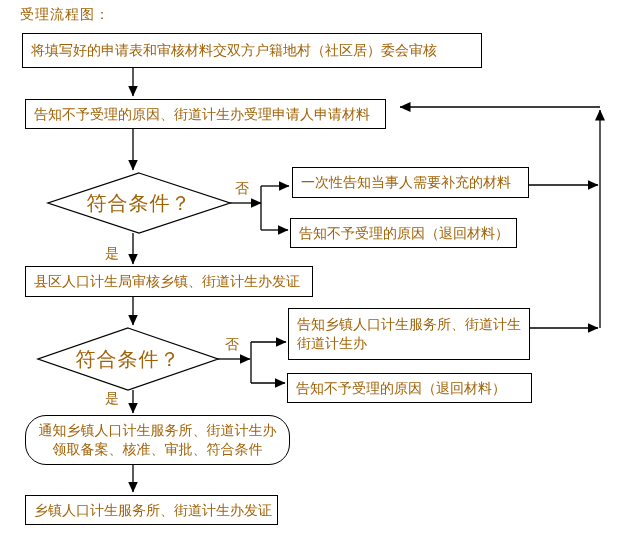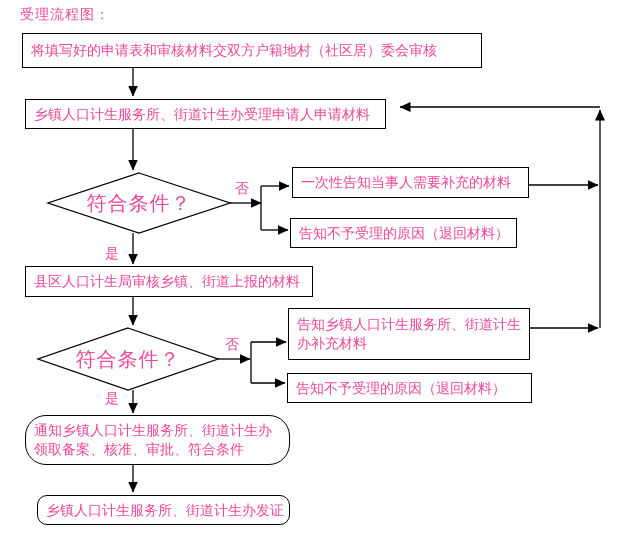--- a/index.html
+++ b/index.html
@@ -1,21 +1,21 @@
 <!DOCTYPE html>
 <html><head>
 <meta charset="utf-8">
 <style>
   html, body { margin: 0; padding: 0; background: #ffffff; }
   .canvas {
     position: relative;
     width: 621px;
     height: 548px;
     background: #ffffff;
-    color: #ec4899;
+    color: #a16207;
     font-family: "DejaVu Sans", sans-serif;
     overflow: hidden;
   }
   .lines {
     position: absolute;
     left: 0; top: 0;
   }
   .title {
     position: absolute;
     left: 20px;
@@ -34,21 +34,21 @@
     padding: 8px 8px;
     font-size: 14px;
     line-height: 1.35;
     white-space: nowrap;
   }
   .box.two-line {
     flex-direction: column;
     align-items: flex-start;
     justify-content: center;
   }
-  .box.two-line.centered { align-items: flex-start; text-align: center; border-radius: 21px; }
+  .box.two-line.centered { align-items: center; text-align: center; border-radius: 21px; }
   .box span { display: block; }
   .dtext {
     position: absolute;
     display: flex;
     align-items: center;
     justify-content: center;
     font-size: 20px;
     letter-spacing: 1px;
     white-space: nowrap;
   }
@@ -94,43 +94,43 @@
 
       <polygon points="139,173 230,203 139,233 48,203" fill="#ffffff"></polygon>
       <polygon points="128,328 218,359 128,390 38,359" fill="#ffffff"></polygon>
     </g>
   </svg>
 
   <div class="title">受理流程图：</div>
 
   <div class="box" style="left:22px; top:33px; width:460px; height:35px;">将填写好的申请表和审核材料交双方户籍地村（社区居）委会审核</div>
 
-  <div class="box" style="left:25px; top:99px; width:361px; height:30px;">乡镇人口计生服务所、街道计生办受理申请人申请材料</div>
+  <div class="box" style="left:25px; top:99px; width:361px; height:30px;">告知不予受理的原因、街道计生办受理申请人申请材料</div>
 
   <div class="dtext" style="left:48px; top:173px; width:182px; height:60px;">符合条件？</div>
   <div class="lbl" style="left:235px; top:180px;">否</div>
   <div class="lbl" style="left:105px; top:245px;">是</div>
 
   <div class="box" style="left:292px; top:167px; width:237px; height:31px;">一次性告知当事人需要补充的材料</div>
 
   <div class="box" style="left:290px; top:218px; width:227px; height:30px;">告知不予受理的原因（退回材料）</div>
 
-  <div class="box" style="left:25px; top:266px; width:288px; height:31px;">县区人口计生局审核乡镇、街道上报的材料</div>
+  <div class="box" style="left:25px; top:266px; width:288px; height:31px;">县区人口计生局审核乡镇、街道计生办发证</div>
 
   <div class="dtext" style="left:38px; top:328px; width:180px; height:62px;">符合条件？</div>
   <div class="lbl" style="left:225px; top:336px;">否</div>
   <div class="lbl" style="left:105px; top:390px;">是</div>
 
   <div class="box two-line" style="left:288px; top:308px; width:242px; height:52px;">
     <span>告知乡镇人口计生服务所、街道计生</span>
-    <span>办补充材料</span>
+    <span>街道计生办</span>
   </div>
 
   <div class="box" style="left:287px; top:373px; width:245px; height:30px;">告知不予受理的原因（退回材料）</div>
 
   <div class="box two-line centered" style="left:25px; top:415px; width:265px; height:50px;">
     <span>通知乡镇人口计生服务所、街道计生办</span>
     <span>领取备案、核准、审批、符合条件</span>
   </div>
 
-  <div class="box" style="left:37px; top:495px; width:253px; height:30px;border-radius:10px;">乡镇人口计生服务所、街道计生办发证</div>
+  <div class="box" style="left:25px; top:495px; width:253px; height:30px;">乡镇人口计生服务所、街道计生办发证</div>
 
 </div>
 
 </body></html>

